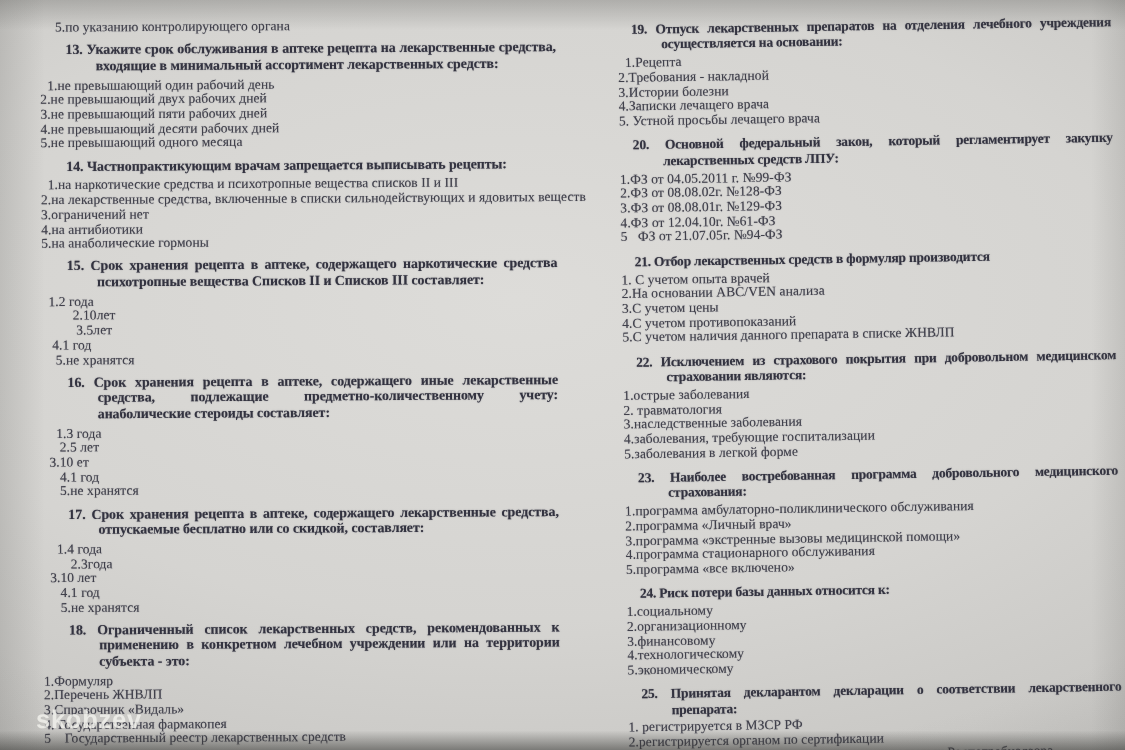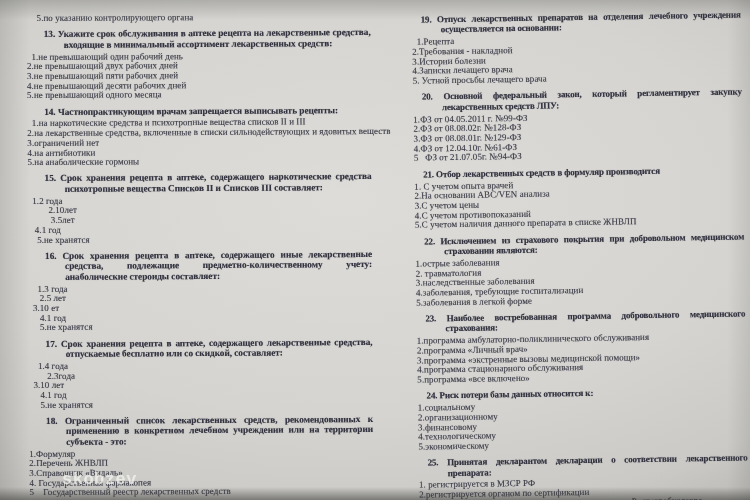--- a/index.html
+++ b/index.html
@@ -33,24 +33,23 @@
     background:
       linear-gradient(to bottom, rgba(85,85,82,0.30) 0%, rgba(85,85,82,0) 4%),
       linear-gradient(to top, rgba(55,55,52,0.55) 0%, rgba(55,55,52,0) 2.6%),
       linear-gradient(to right, rgba(95,95,92,0.20) 0%, rgba(95,95,92,0) 4%),
       linear-gradient(to left, rgba(95,95,92,0.16) 0%, rgba(95,95,92,0) 3%),
       radial-gradient(ellipse 135% 105% at 50% 44%,
         rgba(0,0,0,0) 55%, rgba(75,75,72,0.16) 84%, rgba(52,52,50,0.34) 100%);
   }
   .watermark{
     position:absolute;left:24px;top:470px;
-    font-family:Liberation Mono, monospace;
+    font-family:Liberation Sans, sans-serif;
     font-weight:700;font-size:17px;letter-spacing:0.5px;
     color:rgba(243,243,238,0.80);
-    margin-left:38px;
   }
 </style>
 </head>
 <body>
 
 <div class="photo">
   <div class="paper">
     <div class="column col-left">
         <div class="option intro">5.по указанию контролирующего органа</div>
         <div class="q-header"><span class="q-num">13.</span> <span class="q-title">Укажите срок обслуживания в аптеке рецепта на лекарственные средства, входящие в минимальный ассортимент лекарственных средств:</span></div>

